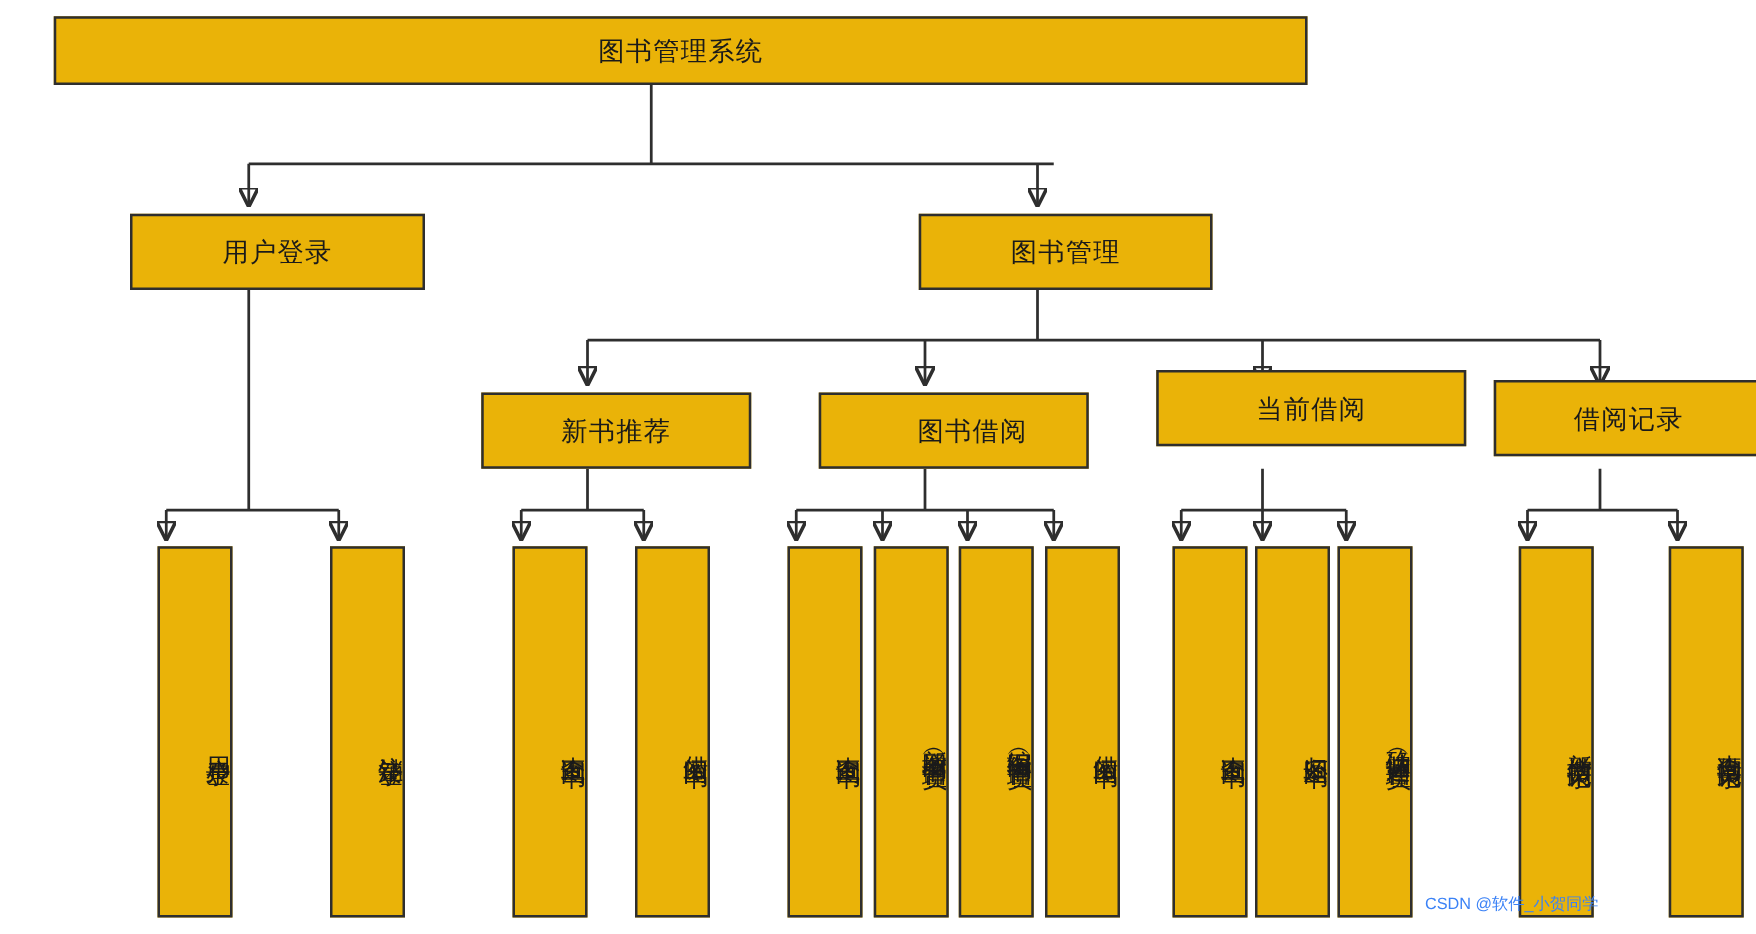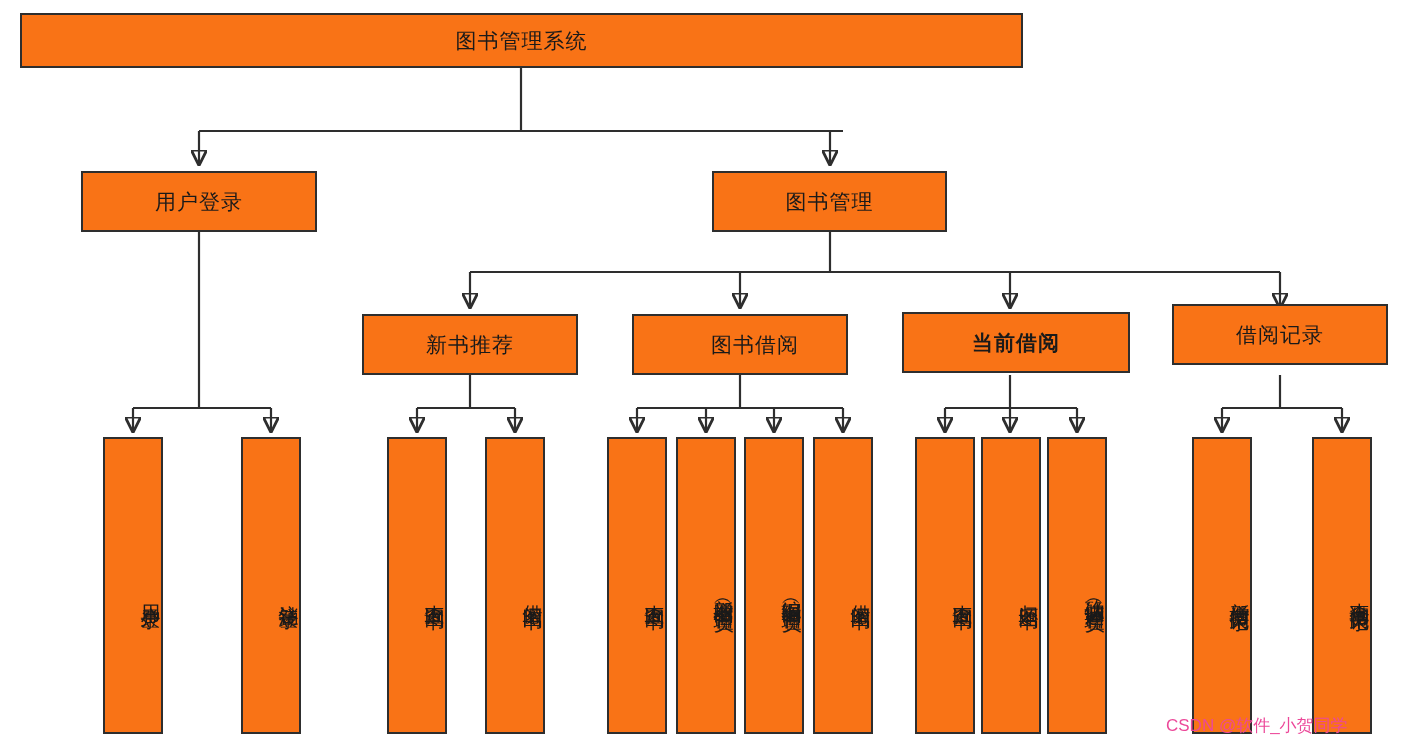--- a/index.html
+++ b/index.html
@@ -14,25 +14,26 @@
     position: relative;
     width: 1405px;
     height: 747px;
     background: #ffffff;
     overflow: hidden;
   }
   .node {
     position: absolute;
     box-sizing: border-box;
     border: 2px solid #2e2e2e;
-    background: #f97316;
+    background: #eab308;
     display: flex;
     align-items: center;
     justify-content: center;
     color: #1a1a1a;
+    margin-left: 23px;
   }
   .node.horiz {
     font-size: 21px;
     letter-spacing: 1px;
   }
   .node.vert {
     writing-mode: vertical-rl;
     text-orientation: upright;
     font-size: 20px;
     letter-spacing: 2px;
@@ -54,24 +55,24 @@
     height: 747px;
     pointer-events: none;
   }
   svg#wires path, svg#wires line {
     stroke: #2e2e2e;
     stroke-width: 2.2;
     fill: none;
   }
   .watermark {
     position: absolute;
-    left: 1166px;
+    left: 1140px;
     top: 714px;
-    font-size: 17px;
-    color: #ec4899;
+    font-size: 13px;
+    color: #3b82f6;
     white-space: nowrap;
   }
 </style>
 </head>
 <body>
 
 <div id="canvas">
 
   <svg id="wires" viewBox="0 0 1405 747">
     <defs>
@@ -134,21 +135,21 @@
   </div>
 
   <div class="node horiz" style="left:712px; top:171px; width:235px; height:61px;">
     <span>图书管理</span>
   </div>
 
   <div class="node horiz" style="left:632px; top:314px; width:216px; height:61px;padding-left:30px;">
     <span>图书借阅</span>
   </div>
 
-  <div class="node horiz" style="left:902px; top:312px; width:228px; height:61px;font-weight:bold;">
+  <div class="node horiz" style="left:902px; top:296px; width:248px; height:61px;">
     <span>当前借阅</span>
   </div>
 
   <div class="node horiz" style="left:1172px; top:304px; width:216px; height:61px;">
     <span>借阅记录</span>
   </div>
 
   <div class="node vert" style="left:103px; top:437px; width:60px; height:297px;">
     <span class="vtext">用户登录</span>
   </div>

